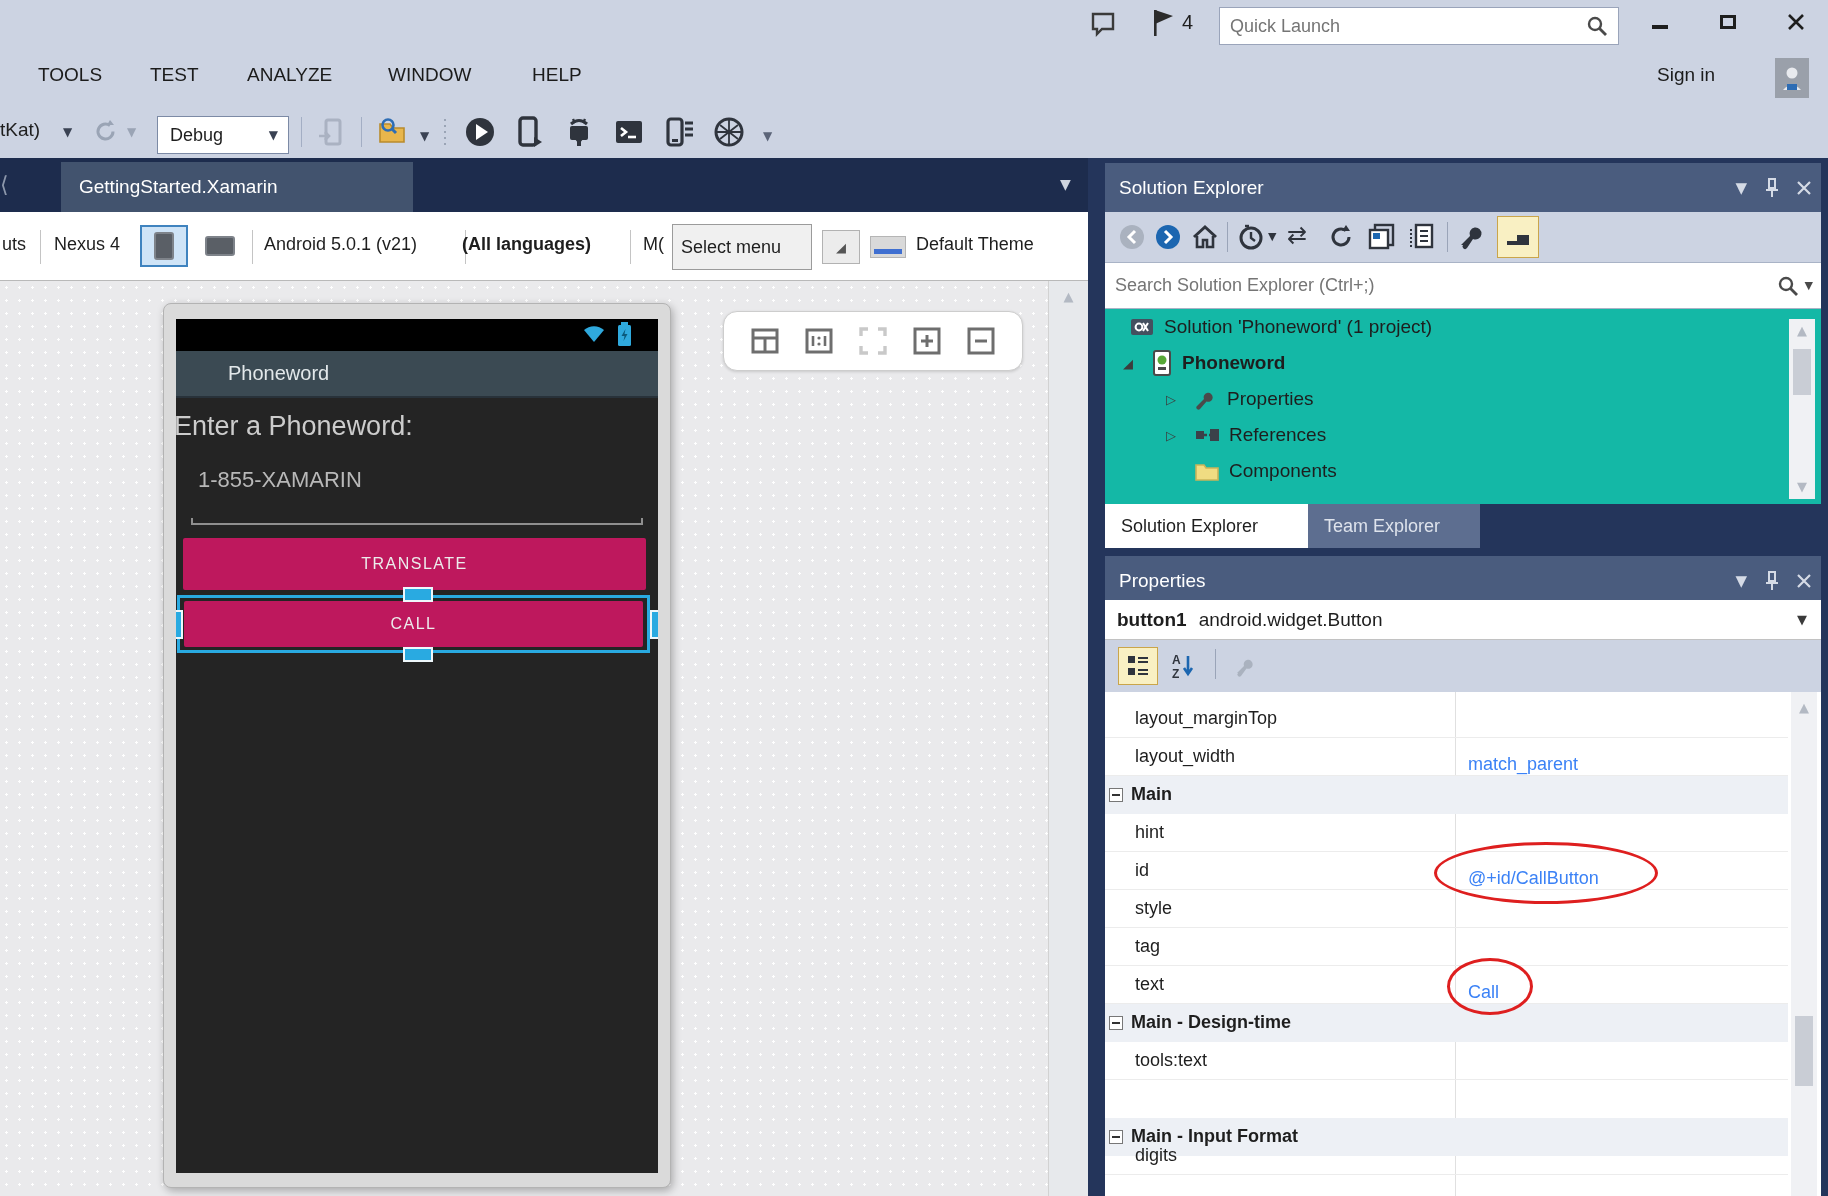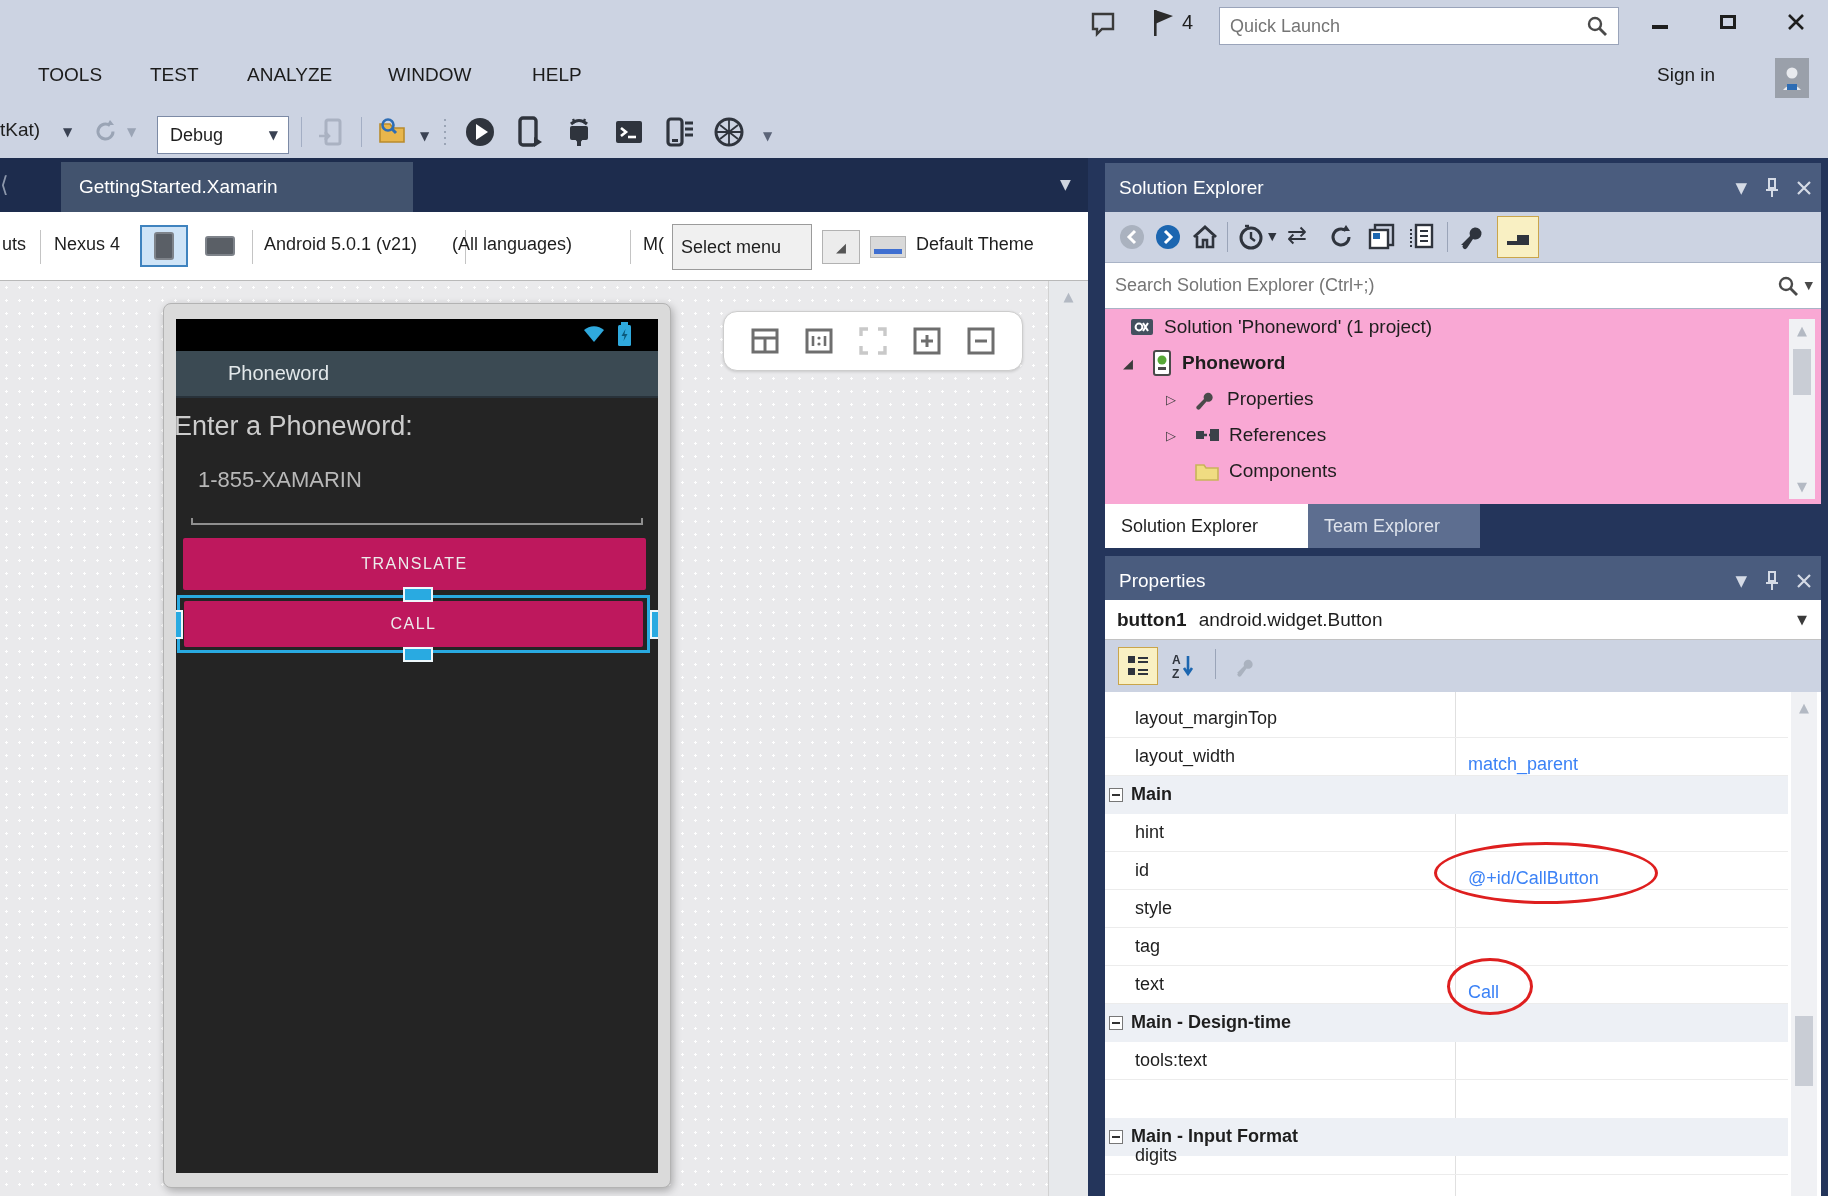--- a/index.html
+++ b/index.html
@@ -65,21 +65,21 @@
   
   .floatbar { position:absolute; left:723px; top:30px; width:300px; height:60px; background:#fff; border:1px solid #cdcdcd; border-radius:14px; box-shadow:0 1px 3px rgba(0,0,0,.15); display:flex; align-items:center; justify-content:space-around; padding:0 14px; }
   .fb-btn { width:34px; height:34px; display:flex; align-items:center; justify-content:center; }
 
   
   .panel-title { position:absolute; left:1105px; width:716px; height:49px; background:#4a5c7e; color:#fff; font-size:19px; display:flex; align-items:center; padding-left:14px; }
   .pt-icons { position:absolute; right:10px; top:0; height:49px; display:flex; align-items:center; gap:18px; color:#d5dbe6; font-size:15px; }
   .se-toolbar { left:1105px; top:212px; width:716px; height:50px; background:#ccd3e2; }
   .se-search { left:1105px; top:262px; width:716px; height:47px; background:#fff; border-top:1px solid #a9b3c6; border-bottom:1px solid #a9b3c6; display:flex; align-items:center; }
   .se-search input { border:none; outline:none; flex:1; font-size:18px; color:#5b5b5b; padding-left:10px; background:transparent; font-family:"Liberation Sans",sans-serif; }
-  .tree { left:1105px; top:309px; width:716px; height:195px; background:#f9a8d4; }
+  .tree { left:1105px; top:309px; width:716px; height:195px; background:#14b8a6; }
   .tree-row { position:relative; height:36px; display:flex; align-items:center; font-size:19px; }
   .tree-row .exp { position:absolute; font-size:13px; color:#3c3c3c; }
   .tlabel { white-space:nowrap; }
   .scrollcol { position:absolute; background:#f0f1f4; }
   .sc-arrow { position:absolute; left:0; width:100%; text-align:center; color:#b3b9c3; font-size:13px; }
   .sc-thumb { position:absolute; left:4px; width:18px; background:#c9cdd5; }
 
   .se-tab { position:absolute; top:504px; height:44px; font-size:18px; display:flex; align-items:center; padding:0 16px; }
   .se-tab.active { background:#fff; color:#1e1e1e; }
   .se-tab.inactive { background:#5d6e90; color:#dee3ec; }
@@ -257,21 +257,21 @@
     <span class="dt-text" style="left:54px;">Nexus 4</span>
     <span class="devbtn sel" style="left:140px;">
         <span class="phone-glyph-v"></span>
       </span>
     <span class="devbtn" style="left:196px;">
         <span class="phone-glyph-h"></span>
       </span>
     <span class="dt-sep" style="left:252px;"></span>
     <span class="dt-text" style="left:264px;">Android 5.0.1 (v21)</span>
     <span class="dt-sep" style="left:465px;"></span>
-    <span class="dt-text" style="left:452px;">(All languages)</span>
+    <span class="dt-text" style="left:462px;font-weight:bold;">(All languages)</span>
     <span class="dt-sep" style="left:630px;"></span>
     <span class="dt-text" style="left:643px;">M(</span>
     <div class="selmenu">
       <span>Select menu</span>
     </div>
     <span class="cornerbtn glyph">◢</span>
     <span class="themeicon"></span>
     <span class="dt-text" style="left:916px;">Default Theme</span>
   </div>
 

